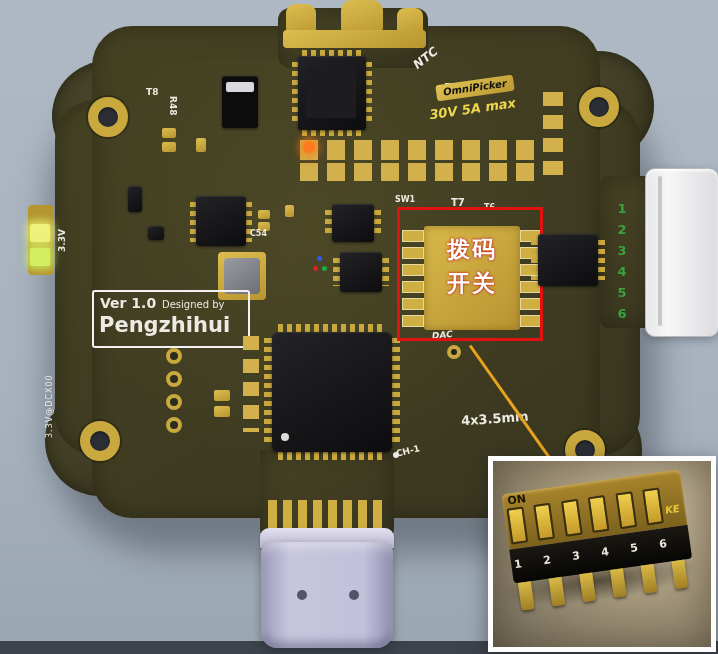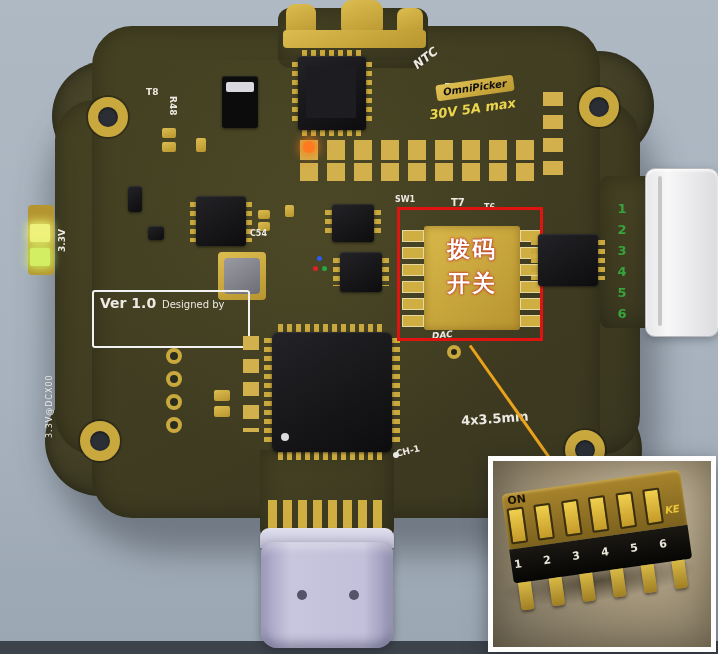--- a/index.html
+++ b/index.html
@@ -105,20 +105,21 @@
 
   <div class="abs chip" style="left:128px;top:186px;width:14px;height:26px;"></div>
   <div class="abs chip" style="left:148px;top:226px;width:16px;height:14px;"></div>
 
   <div class="abs gold" style="left:218px;top:252px;width:48px;height:48px;border-radius:4px;"></div>
   <div class="abs" style="left:224px;top:258px;width:36px;height:36px;border-radius:4px;background:linear-gradient(145deg,#9a9aa2,#6e6e76);"></div>
 
   <div class="abs" style="left:92px;top:290px;width:158px;height:58px;border:2px solid #f2f2f2;border-radius:3px;box-sizing:border-box;"></div>
   <span class="abs silk" style="left:100px;top:296px;font-size:14px;">Ver 1.0</span>
   <span class="abs silk" style="left:162px;top:300px;font-size:10px;font-weight:normal;">Designed by</span>
+  <span class="abs silk" style="left:99px;top:315px;font-size:21px;">Pengzhihui</span>
 
   <span class="abs silk" style="left:46px;top:438px;font-size:8px;font-weight:normal;letter-spacing:1px;transform:rotate(-90deg);transform-origin:left top;">3.3V@DCX00</span>
 
   <div class="abs r50" style="left:166px;top:348px;width:8px;height:8px;border:4px solid #c9a83e;background:#2a2d1e;"></div>
   <div class="abs r50" style="left:166px;top:371px;width:8px;height:8px;border:4px solid #c9a83e;background:#2a2d1e;"></div>
   <div class="abs r50" style="left:166px;top:394px;width:8px;height:8px;border:4px solid #c9a83e;background:#2a2d1e;"></div>
   <div class="abs r50" style="left:166px;top:417px;width:8px;height:8px;border:4px solid #c9a83e;background:#2a2d1e;"></div>
   <div class="abs caps-v" style="left:243px;top:336px;width:16px;height:96px;"></div>
 
   <div class="abs pins-v" style="left:325px;top:210px;width:7px;height:26px;"></div>

